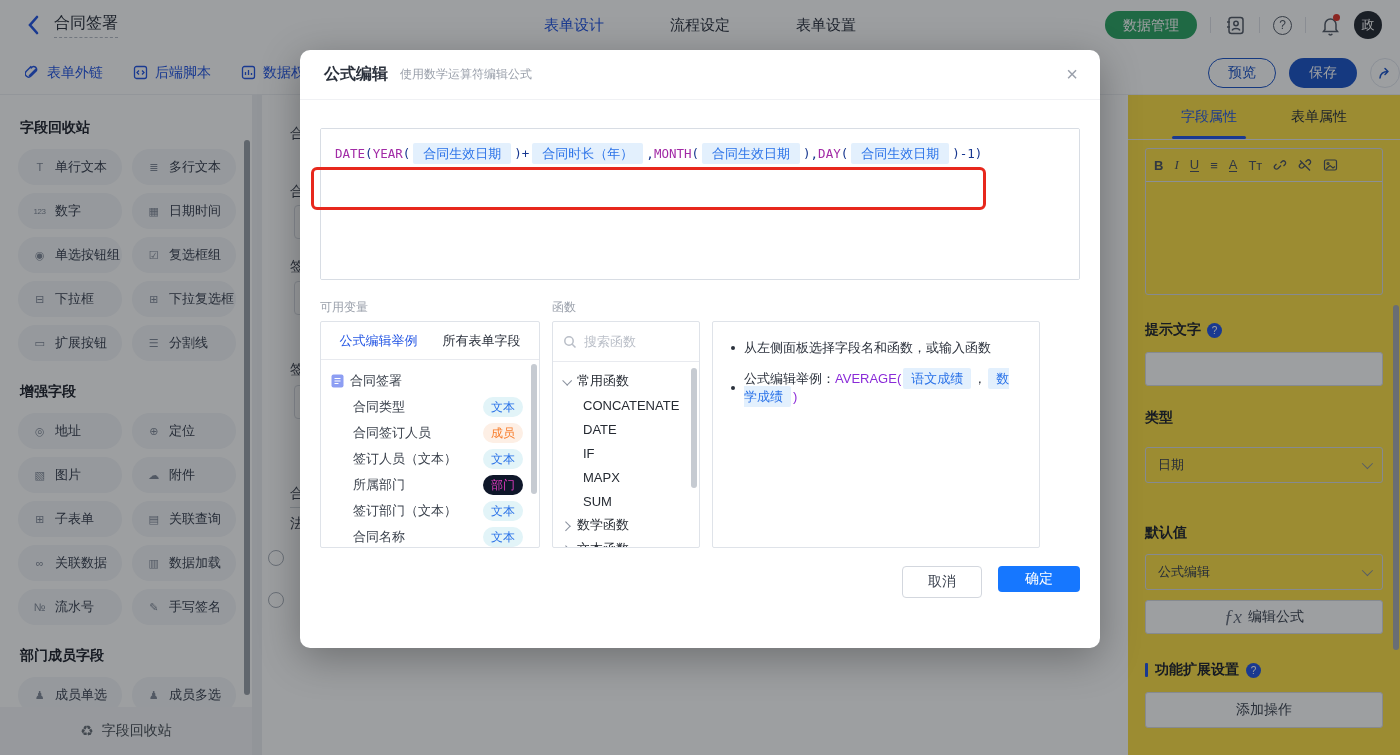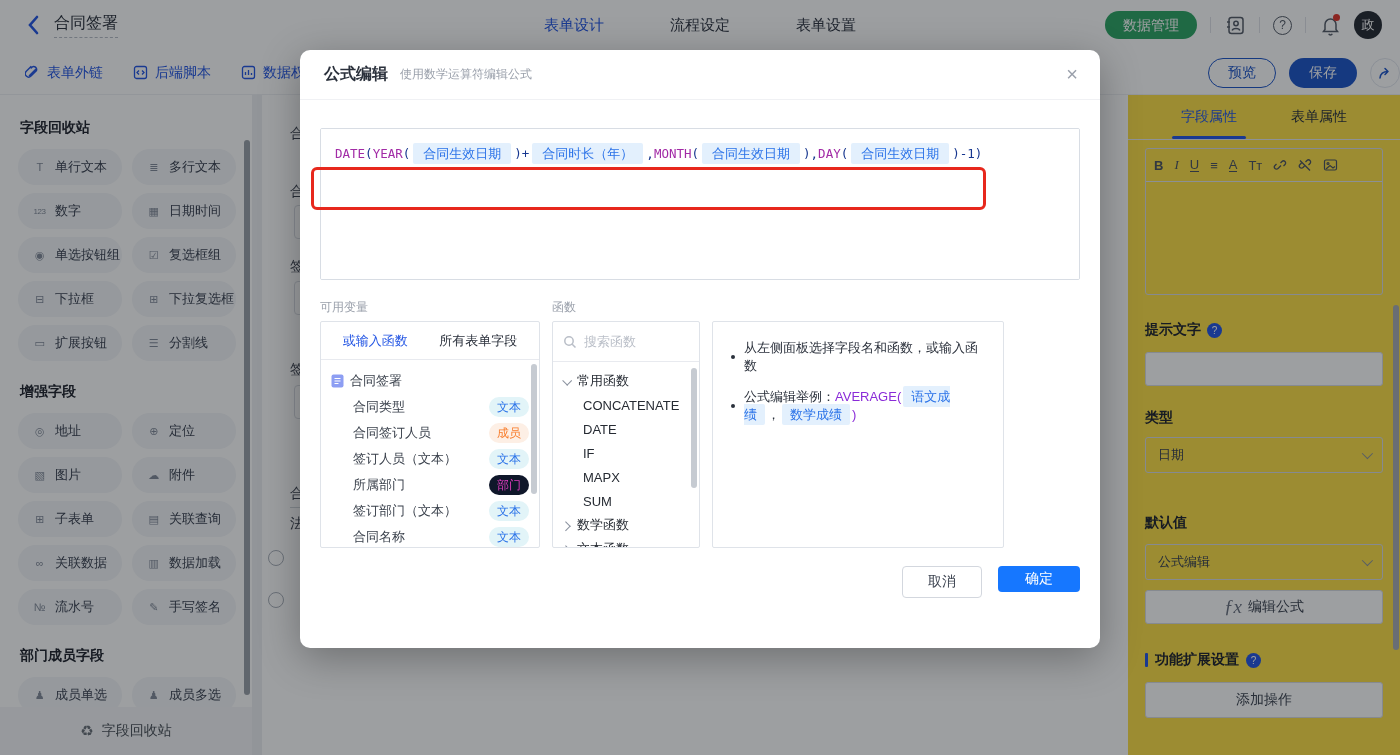--- a/index.html
+++ b/index.html
@@ -89,29 +89,29 @@
   .fline{font-family:"DejaVu Sans Mono",monospace;font-size:12.5px;line-height:26px;white-space:nowrap;}
   .tk.fn{color:#a22ba6;}
   .tk.p{color:#16368f;}
   .tk.chip{font-family:"Liberation Sans",sans-serif;font-size:13px;background:#e3f0fd;color:#2a72e8;padding:3px 10px;border-radius:2px;margin:0 3px;cursor:pointer;}
   .m-labels{position:relative;height:16px;margin-top:19px;}
   .m-lab{position:absolute;top:0;font-size:12px;color:#9aa0ab;}
   .panels{display:flex;margin-top:6px;margin-left:2px;gap:12px;}
   .panel{border:1px solid #dfe3e9;border-radius:2px;background:#fff;height:227px;position:relative;overflow:hidden;}
   .p-vars{width:220px;}
   .p-fns{width:148px;}
-  .p-hint{width:292px;}
+  .p-hint{width:328px;}
   .vtabs{height:38px;border-bottom:1px solid #e8eaef;display:flex;align-items:center;justify-content:space-around;padding:0 6px;}
   .vtab{font-size:13px;color:#2b313c;cursor:pointer;}
   .vtab.active{color:#2456e4;}
   .vlist{padding:8px 10px 0 10px;}
   .vrow{height:26px;display:flex;align-items:center;gap:6px;}
   .vrow .nm{font-size:13px;color:#3a414c;flex:1;white-space:nowrap;overflow:hidden;}
   .vrow.child{padding-left:22px;}
-  .typechip{font-size:12px;height:20px;line-height:20px;padding:0 8px;border-radius:10px;flex:none;}
+  .typechip{font-size:12px;height:20px;line-height:20px;padding:0 8px;border-radius:10px;flex:none;margin-right:6px;}
   .t-text{color:#2a72e8;background:#e2f4f8;}
   .t-member{color:#f87c2a;background:#fdefe5;}
   .t-dept{color:#e13bbf;background:#0f172a;}
   .v-thumb{position:absolute;right:2px;top:42px;width:6px;height:130px;border-radius:3px;background:#c6cbd2;cursor:pointer;}
   .srch{height:40px;border-bottom:1px solid #e8eaef;display:flex;align-items:center;gap:7px;padding:0 10px;}
   .srch input{border:0;outline:0;width:100px;font-size:13px;color:#3a414c;font-family:inherit;}
   .srch input::placeholder{color:#b9bec7;}
   .ftree{padding:7px 10px 0 10px;}
   .frow{height:24px;display:flex;align-items:center;gap:7px;font-size:13px;color:#262b33;cursor:pointer;}
   .frow .fname{white-space:nowrap;}
@@ -369,21 +369,21 @@
 
     <div class="rlabel" style="margin-top:26px;">
       <span>提示文字</span>
         <span class="qmark">?</span>
     </div>
     <div class="rinput" style="margin-top:13px;"></div>
 
     <div class="rlabel" style="margin-top:23px;">
         <span>类型</span>
       </div>
-    <div class="rselect" style="margin-top:10px;">
+    <div class="rselect" style="margin-top:20px;">
       <span>日期</span>
       <span class="chev"></span>
     </div>
 
     <div class="rlabel" style="margin-top:41px;">
         <span>默认值</span>
       </div>
     <div class="rselect" style="margin-top:12px;">
       <span>公式编辑</span>
       <span class="chev"></span>
@@ -428,21 +428,21 @@
 
     <div class="m-labels">
       <span class="m-lab" style="left:2px;">可用变量</span>
       <span class="m-lab" style="left:234px;">函数</span>
     </div>
 
     <div class="panels">
 
       <div class="panel p-vars">
         <div class="vtabs">
-          <span class="vtab active">或输入函数</span>
+          <span class="vtab active">公式编辑举例</span>
           <span class="vtab">所有表单字段</span>
         </div>
         <div class="vlist">
           <div class="vrow">
             <svg width="13" height="14" viewBox="0 0 13 14">
                 <rect x="0.5" y="0.5" width="12" height="13" rx="2" fill="#8d9ef3"></rect>
                 <path d="M3.5 4.5 h6 M3.5 7 h6 M3.5 9.5 h4" stroke="#fff" stroke-width="1.1"></path>
               </svg>
             <span class="nm">合同签署</span>
           </div>

